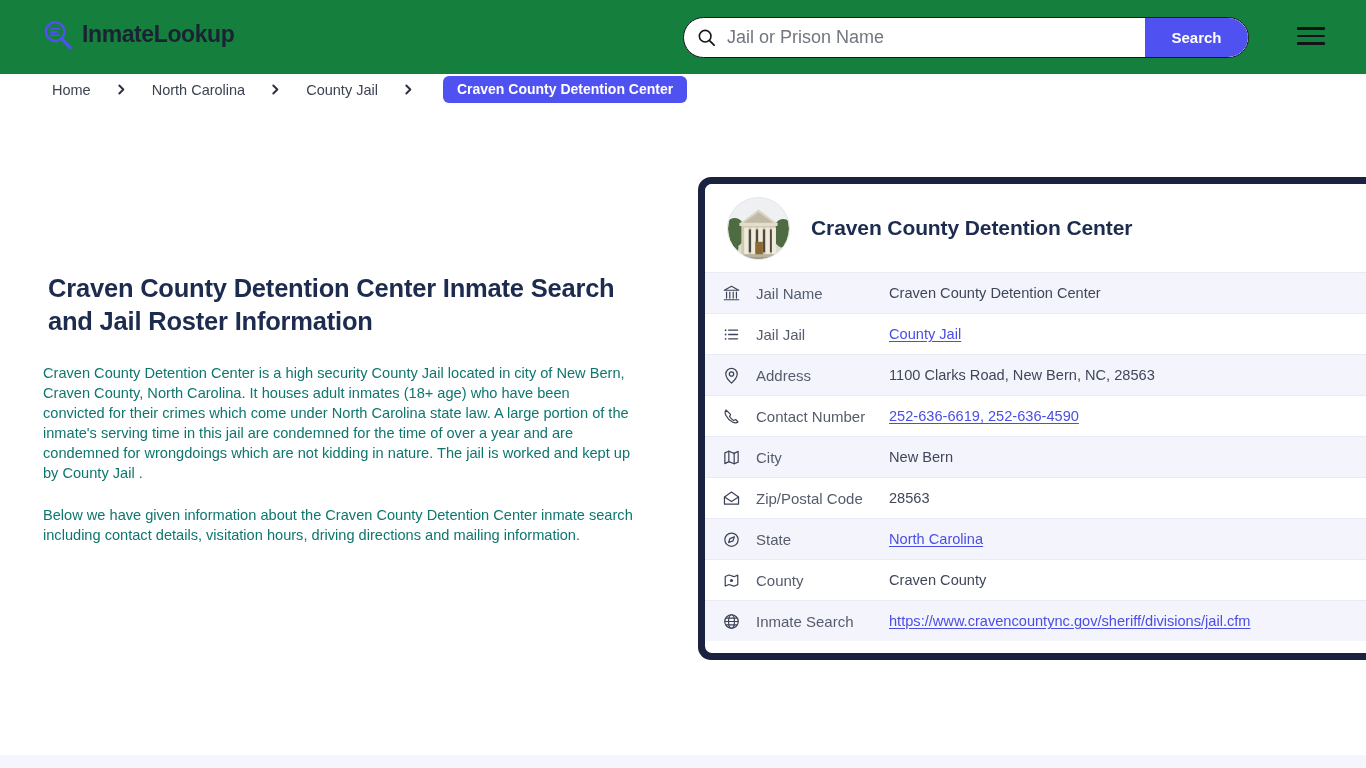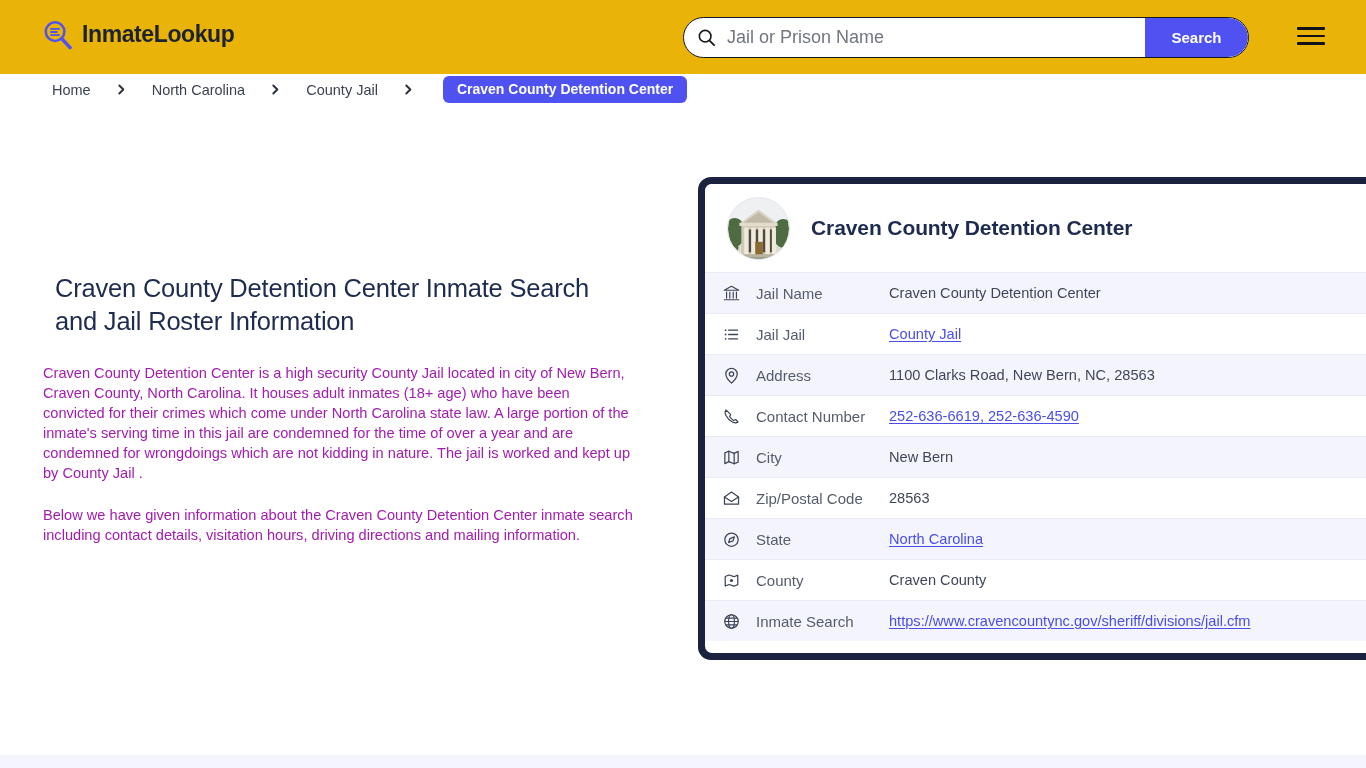--- a/index.html
+++ b/index.html
@@ -10,21 +10,21 @@
     background: #ffffff;
     font-family: "Liberation Sans", sans-serif;
     -webkit-font-smoothing: antialiased;
   }
 
   .page { position: relative; width: 1366px; height: 768px; background:#fff; overflow:hidden; }
 
   
   .header {
     position: absolute; top: 0; left: 0; width: 1366px; height: 74px;
-    background: #eab308;
+    background: #15803d;
   }
   .logo {
     position: absolute; left: 42px; top: 19px;
     display: flex; align-items: center; gap: 9px;
     cursor: pointer;
   }
   .logo-mark { width: 31px; height: 31px; position: relative; display:block; }
   .logo-text {
     font-size: 23px; font-weight: 700; color: #1b2233; letter-spacing: -0.4px;
     line-height: 1;
@@ -79,28 +79,28 @@
   .crumb-current {
     background: #4f52f0; color: #ffffff;
     padding: 5px 14px 6px; border-radius: 6px;
     font-size: 14px; font-weight: 600; white-space: nowrap;
     margin-left: 4px;
   }
 
   
   .left-col { position: absolute; left: 43px; top: 272px; width: 590px; }
   .page-title {
-    margin: 0 0 26px 12px;
-    font-size: 25.5px; line-height: 1.28; font-weight: 400;
+    margin: 0 0 26px 5px;
+    font-size: 25.5px; line-height: 1.28; font-weight: 700;
     color: #1d2b4f; letter-spacing: -0.2px;
     max-width: 570px;
   }
   .body-para {
     margin: 0 0 22px 0;
-    font-size: 14.6px; line-height: 20px; color: #a21caf;
+    font-size: 14.6px; line-height: 20px; color: #0f766e;
     max-width: 590px;
   }
 
   
   .info-card {
     position: absolute; left: 698px; top: 177px;
     width: 760px; height: 483px;
     background: #1b2240;
     border-radius: 13px;
     padding: 7px;

